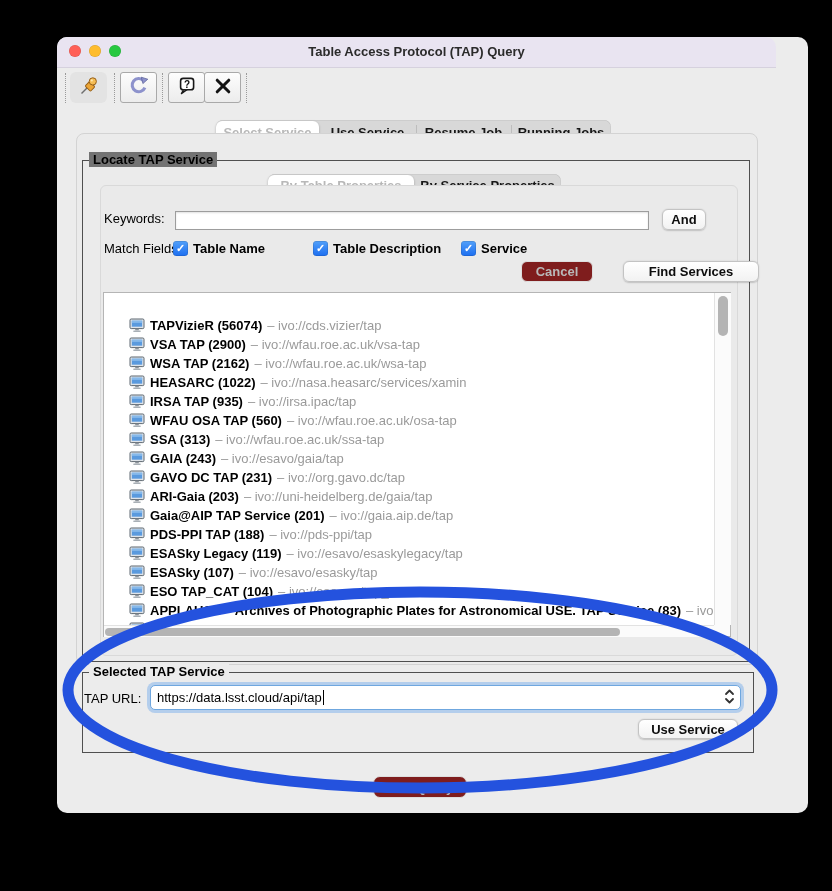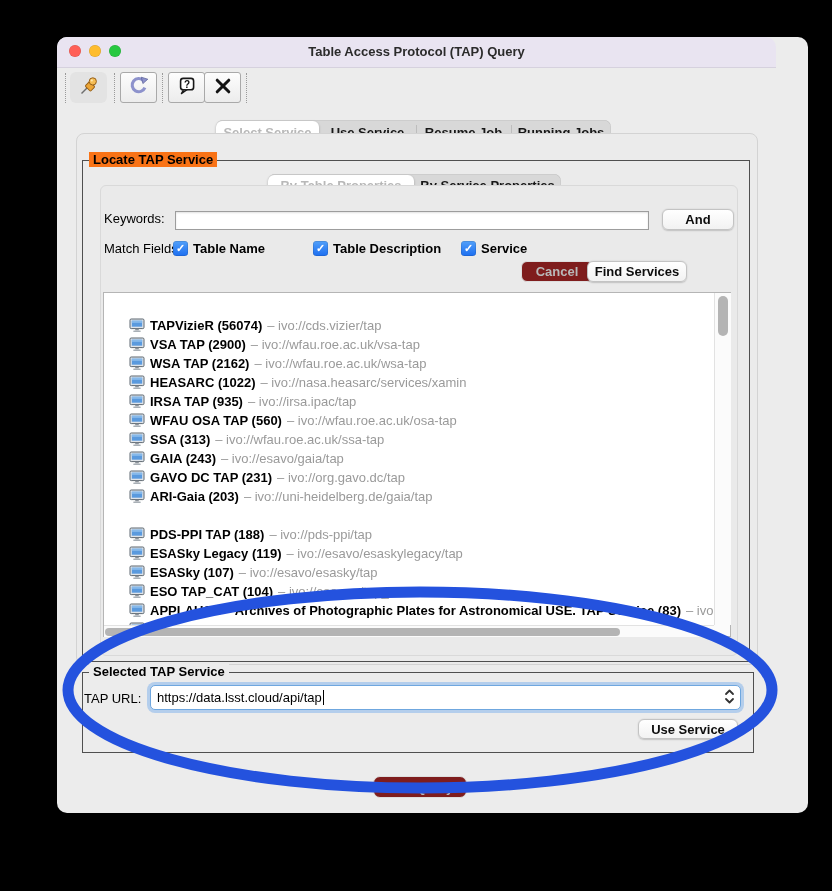--- a/index.html
+++ b/index.html
@@ -134,52 +134,52 @@
     <div class="seg-bar" id="mainTabs" style="left:159px;top:83px;height:24px;">
         <div class="seg selected" style="width: 103px;">Select Service</div>
         <div class="seg" style="width: 97px;">Use Service</div>
         <div class="seg sep" style="width: 95px;">Resume Job</div>
         <div class="seg sep" style="width: 100px;">Running Jobs</div>
       </div>
 
     <div class="tab-panel"></div>
 
     <div class="frame" style="left:25px;top:123px;width:668px;height:502px;">
-      <span class="frame-title" style="background:#f97316;">Locate TAP Service</span>
+      <span class="frame-title" style="background:#737373;">Locate TAP Service</span>
     </div>
 
     <div class="seg-bar" id="subTabs" style="left:211px;top:137px;height:22px;">
         <div class="seg selected" style="width: 146px;">By Table Properties</div>
         <div class="seg" style="width: 147px;">By Service Properties</div>
       </div>
 
     <div class="inner-panel"></div>
 
     <div class="lbl" style="left:47px;top:172px;">Keywords:</div>
     <input class="tfield" style="left: 118px; top: 174px; width: 474px; height: 19px;" value="">
-    <div class="btn" style="left:605px;top:172px;width:72px;height:21px;">And</div>
+    <div class="btn" style="left:605px;top:172px;width:44px;height:21px;">And</div>
 
     <div class="lbl" style="left:47px;top:202px;">Match Fields:</div>
     <div id="matchRow">
         <div class="cbx-item" style="left: 116px; top: 202px;">
           <span class="cbx">✓</span>
           <span class="cbx-lbl">Table Name</span>
         </div>
         <div class="cbx-item" style="left: 256px; top: 202px;">
           <span class="cbx">✓</span>
           <span class="cbx-lbl">Table Description</span>
         </div>
         <div class="cbx-item" style="left: 404px; top: 202px;">
           <span class="cbx">✓</span>
           <span class="cbx-lbl">Service</span>
         </div>
       </div>
 
     <div class="btn disabled" style="left:464px;top:224px;width:72px;height:21px;">Cancel</div>
-    <div class="btn" style="left:530px;top:224px;width:100px;height:21px;">Find Services</div>
+    <div class="btn" style="left:566px;top:224px;width:136px;height:21px;">Find Services</div>
 
     <div class="tree">
       <div class="tree-rows" id="treeRows">
           <div class="tree-row" style="top: 23px; left: 25px; right: 4px;">
             <span class="tree-ic">
               <svg width="16" height="15" viewBox="0 0 16 15">
                 <rect x="1" y="1" width="14" height="9.6" rx="1.2" fill="#dfe4e9" stroke="#5d6770" stroke-width="1"></rect>
                 <rect x="2.8" y="2.7" width="10.4" height="6" fill="#5a9ade"></rect>
                 <rect x="2.8" y="2.7" width="10.4" height="2.2" fill="#86b9ea"></rect>
                 <rect x="6.2" y="10.8" width="3.6" height="1.6" fill="#8b9299"></rect>
@@ -298,20 +298,33 @@
               <svg width="16" height="15" viewBox="0 0 16 15">
                 <rect x="1" y="1" width="14" height="9.6" rx="1.2" fill="#dfe4e9" stroke="#5d6770" stroke-width="1"></rect>
                 <rect x="2.8" y="2.7" width="10.4" height="6" fill="#5a9ade"></rect>
                 <rect x="2.8" y="2.7" width="10.4" height="2.2" fill="#86b9ea"></rect>
                 <rect x="6.2" y="10.8" width="3.6" height="1.6" fill="#8b9299"></rect>
                 <rect x="4.2" y="12.5" width="7.6" height="1.5" rx="0.7" fill="#a9b0b6"></rect>
               </svg>
             </span>
             <span class="tree-name">ARI-Gaia (203)</span>
             <span class="tree-uri">– ivo://uni-heidelberg.de/gaia/tap</span>
+          </div>
+          <div class="tree-row" style="top: 213px; left: 25px; right: 0px;">
+            <span class="tree-ic">
+              <svg width="16" height="15" viewBox="0 0 16 15">
+                <rect x="1" y="1" width="14" height="9.6" rx="1.2" fill="#dfe4e9" stroke="#5d6770" stroke-width="1"></rect>
+                <rect x="2.8" y="2.7" width="10.4" height="6" fill="#5a9ade"></rect>
+                <rect x="2.8" y="2.7" width="10.4" height="2.2" fill="#86b9ea"></rect>
+                <rect x="6.2" y="10.8" width="3.6" height="1.6" fill="#8b9299"></rect>
+                <rect x="4.2" y="12.5" width="7.6" height="1.5" rx="0.7" fill="#a9b0b6"></rect>
+              </svg>
+            </span>
+            <span class="tree-name">Gaia@AIP TAP Service (201)</span>
+            <span class="tree-uri">– ivo://gaia.aip.de/tap</span>
           </div>
           <div class="tree-row" style="top: 232px; left: 25px; right: 0px;">
             <span class="tree-ic">
               <svg width="16" height="15" viewBox="0 0 16 15">
                 <rect x="1" y="1" width="14" height="9.6" rx="1.2" fill="#dfe4e9" stroke="#5d6770" stroke-width="1"></rect>
                 <rect x="2.8" y="2.7" width="10.4" height="6" fill="#5a9ade"></rect>
                 <rect x="2.8" y="2.7" width="10.4" height="2.2" fill="#86b9ea"></rect>
                 <rect x="6.2" y="10.8" width="3.6" height="1.6" fill="#8b9299"></rect>
                 <rect x="4.2" y="12.5" width="7.6" height="1.5" rx="0.7" fill="#a9b0b6"></rect>
               </svg>

